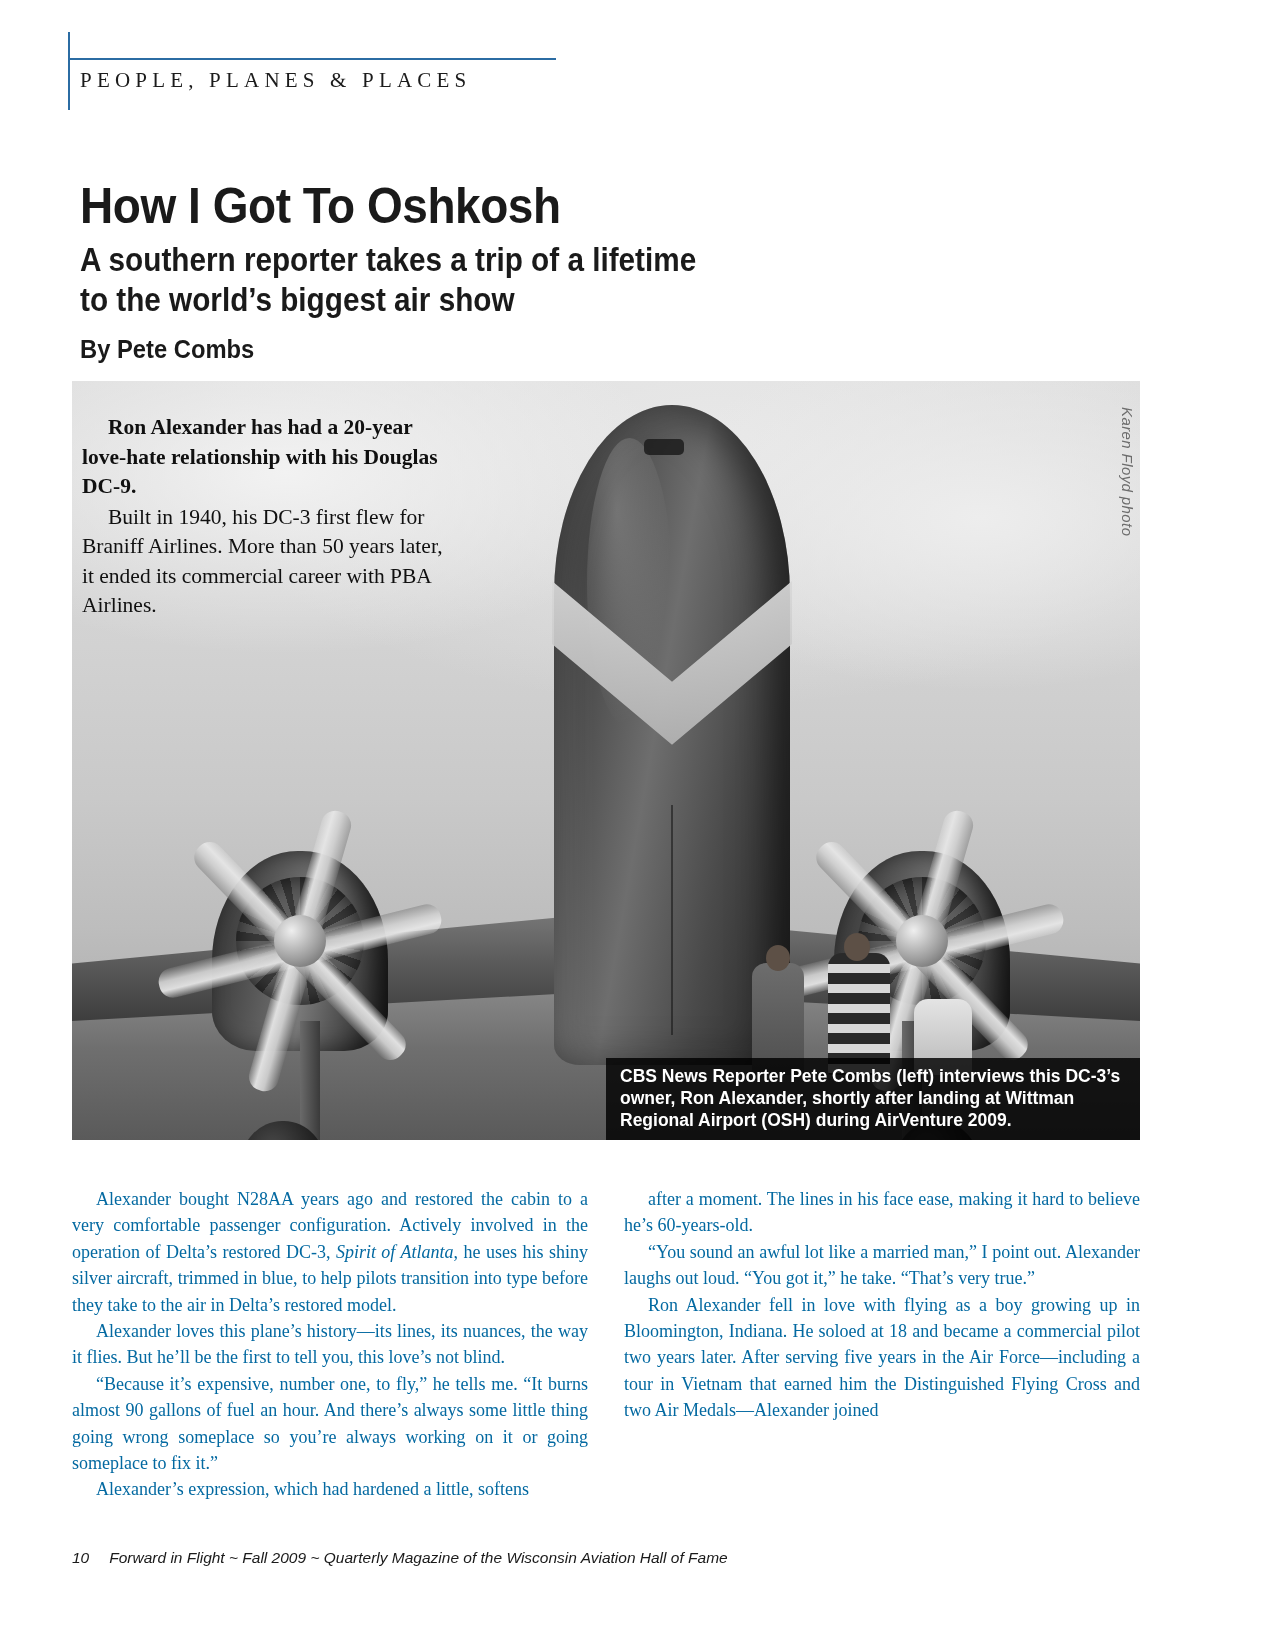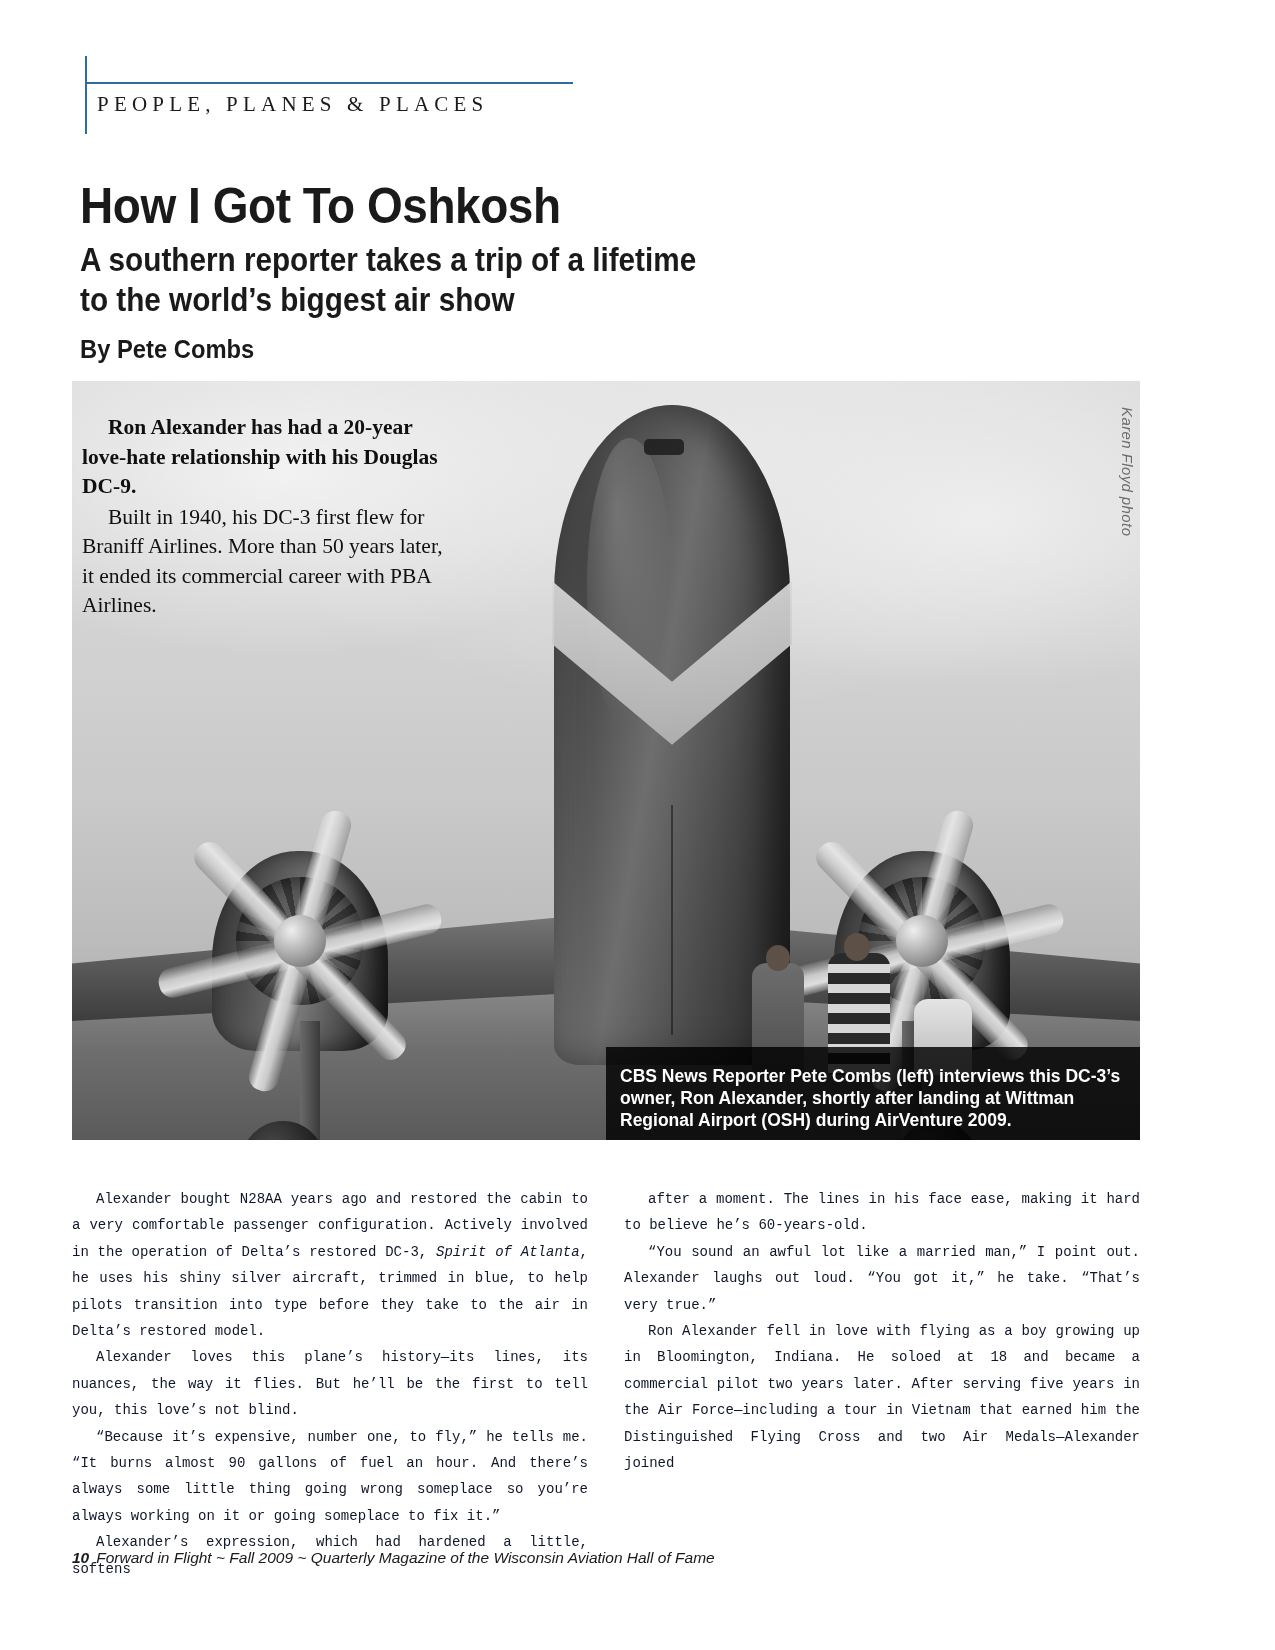--- a/index.html
+++ b/index.html
@@ -21,24 +21,23 @@
     position: absolute;
     inset: 0;
     width: 1275px;
     height: 1650px;
   }
 
   
   .kicker-wrap {
     position: absolute;
     left: 68px;
-    top: 56px;
+    top: 32px;
     width: 1090px;
     height: 80px;
-    margin-left: 17px;
   }
   .kicker-rule {
     position: absolute;
     left: 0;
     top: 26px;
     width: 488px;
     height: 2px;
     background: #2b6ca3;
   }
   .kicker-tick {
@@ -332,40 +331,40 @@
     position: absolute;
     left: 534px;
     right: 0;
     bottom: 0;
     background: rgba(0,0,0,0.82);
     color: #ffffff;
     font-family: "Liberation Sans", sans-serif;
     font-weight: bold;
     font-size: 17.5px;
     line-height: 22px;
-    padding: 18px 14px 9px 14px;
+    padding: 7px 14px 9px 14px;
     box-sizing: border-box;
   }
 
   
   .cols {
     position: absolute;
     left: 72px;
     top: 1186px;
     width: 1068px;
     height: 330px;
     display: flex;
     gap: 36px;
   }
   .col {
     width: 516px;
-    font-family: Liberation Mono, monospace;
-    font-size: 14px;
+    font-family: Liberation Serif, serif;
+    font-size: 18px;
     line-height: 26.4px;
-    color: #0f172a;
+    color: #0369a1;
     text-align: justify;
   }
   .col p {
     margin: 0;
     text-indent: 24px;
   }
   .col em { font-style: italic; }
 
   
   .footer {
@@ -373,23 +372,23 @@
     left: 72px;
     top: 1549px;
     width: 1090px;
     font-family: "Liberation Sans", sans-serif;
     font-style: italic;
     font-size: 15.5px;
     color: #1a1a1a;
     white-space: nowrap;
   }
   .footer .pageno {
-    font-weight: bold;
+    font-weight: normal;
     font-style: italic;
-    margin-right: 7px;
+    margin-right: 20px;
   }
 </style>
 </head>
 <body>
 
 <div class="page">
 
   <div class="kicker-wrap">
     <div class="kicker-tick"></div>
     <div class="kicker-rule"></div>

